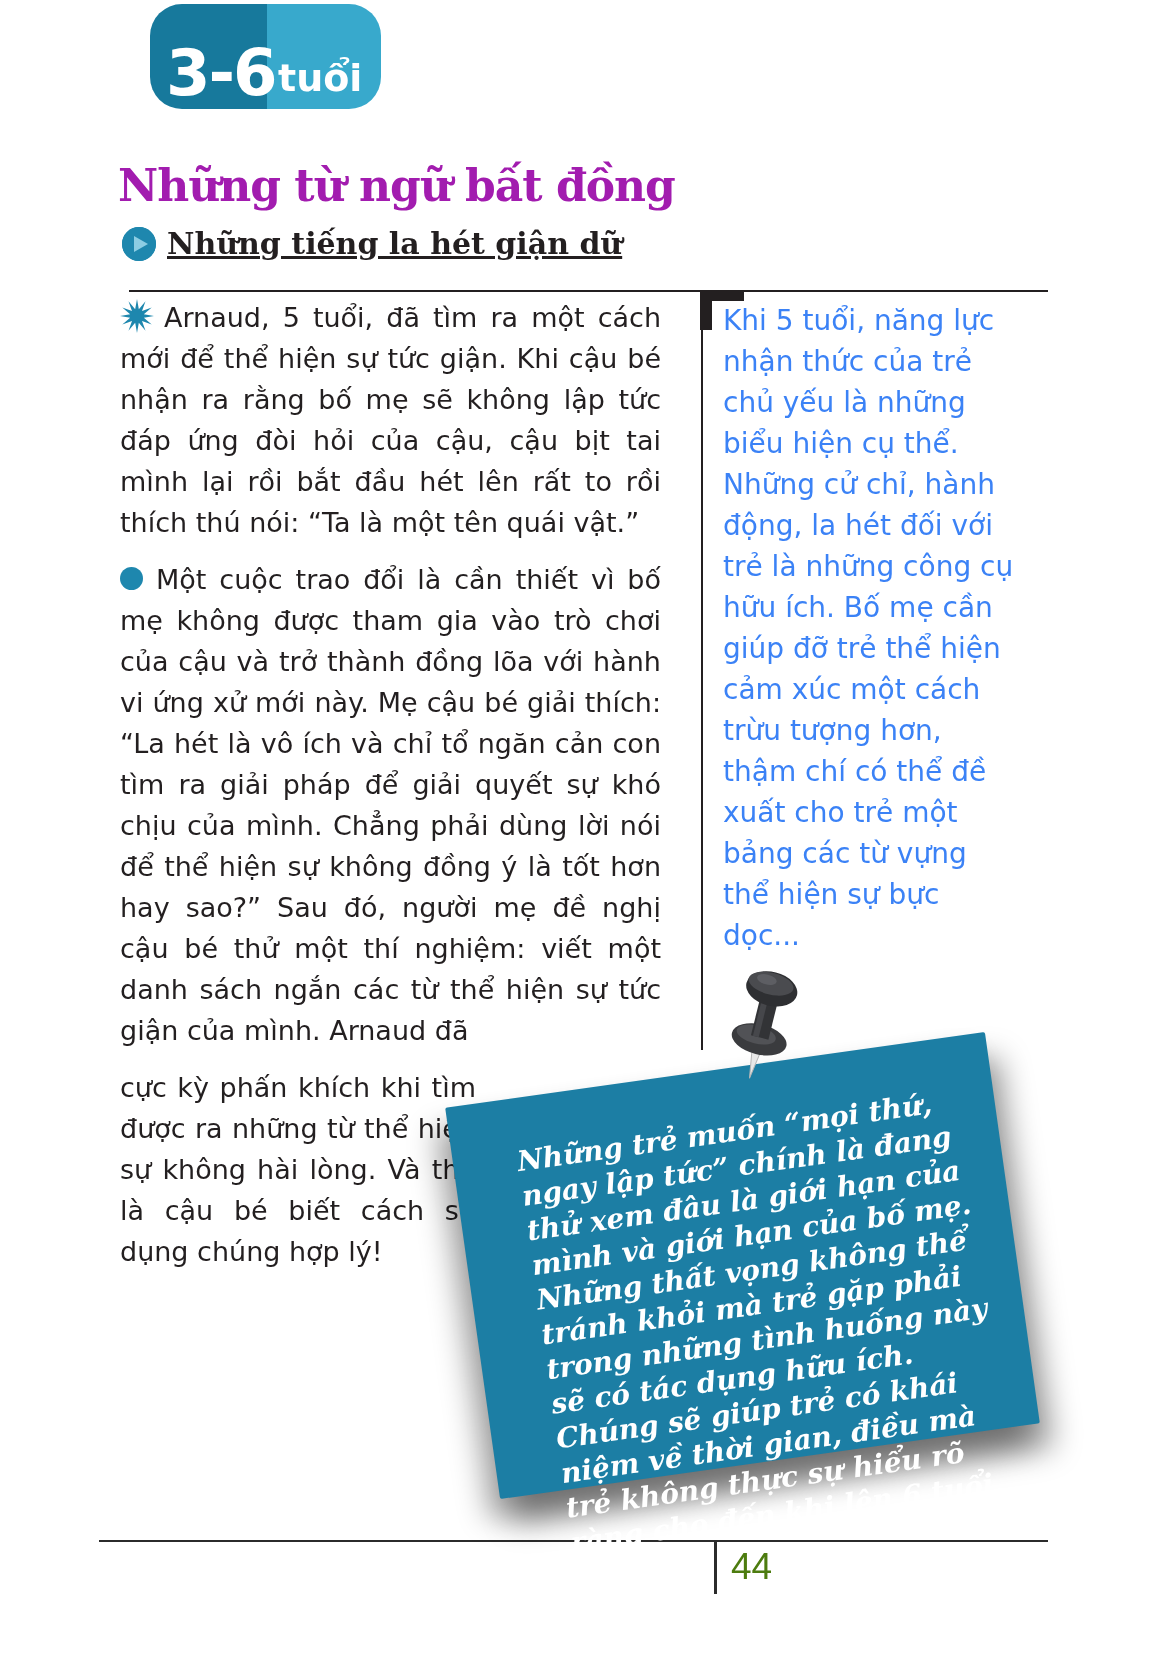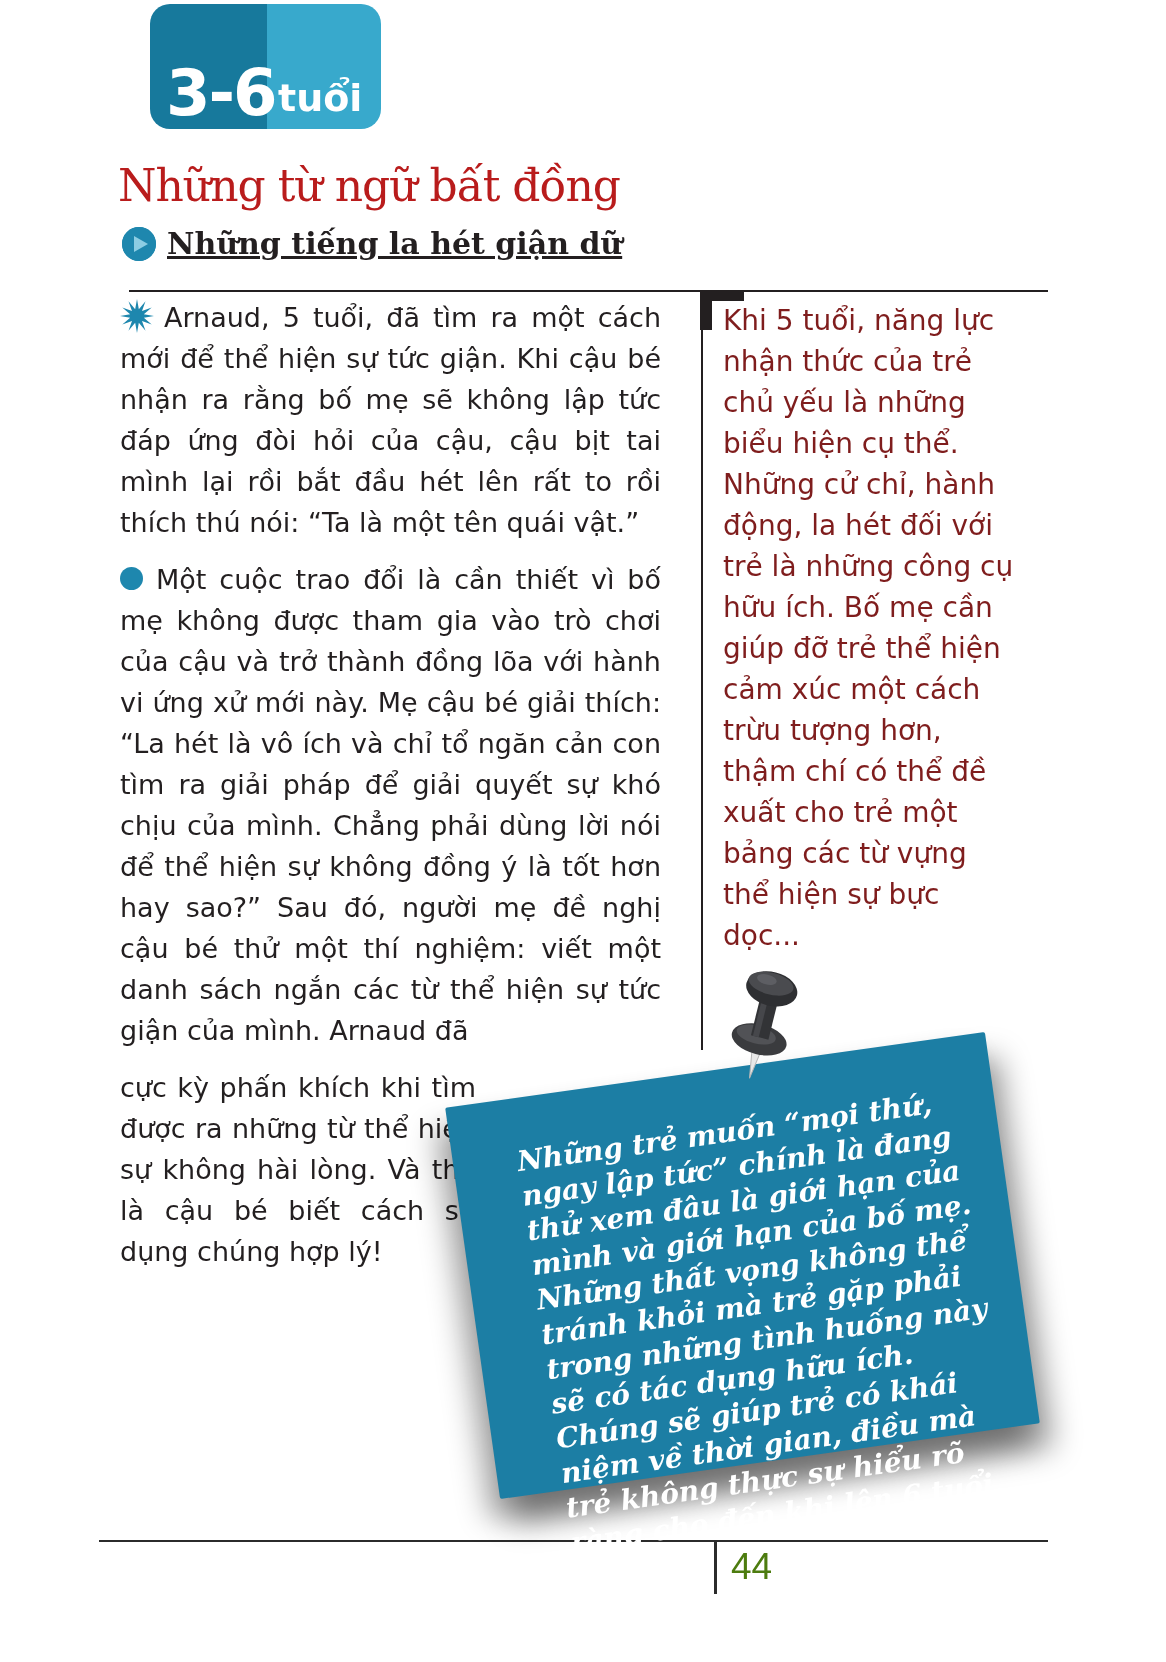--- a/index.html
+++ b/index.html
@@ -2,32 +2,32 @@
 <html><head>
 <meta charset="utf-8">
 <style>
   html,body{margin:0;padding:0;background:#e8e8e8;}
   .page{
     position:relative;width:1166px;height:1662px;background:#ffffff;
     margin:0 auto;overflow:hidden;
     font-family:"DejaVu Sans",sans-serif;color:#231f20;
   }
   
-  .badge{position:absolute;left:150px;top:4px;width:231px;height:125px;
-    border-radius:20px;overflow:hidden;}
+  .badge{position:absolute;left:150px;top:4px;width:231px;height:105px;
+    border-radius:32px;overflow:hidden;}
   .badge-left{position:absolute;left:0;top:0;width:117px;height:100%;background:#17799c;}
   .badge-right{position:absolute;left:117px;top:0;right:0;height:100%;background:#38a9cc;}
   .badge-range{position:absolute;left:16px;bottom:4px;color:#fff;font-weight:bold;
     font-size:64px;letter-spacing:-2px;line-height:1;}
   .badge-unit{position:absolute;left:128px;bottom:12px;color:#fff;font-weight:bold;
     font-size:38px;line-height:1;}
   
   .title{position:absolute;left:118px;top:160px;margin:0;
-    font-family:"DejaVu Serif",serif;font-weight:normal;font-size:44px;
-    letter-spacing:-1px;color:#b91c1c;white-space:nowrap;}
+    font-family:"DejaVu Serif",serif;font-weight:bold;font-size:44px;
+    letter-spacing:-1px;color:#a21caf;white-space:nowrap;}
   .subtitle-row{position:absolute;left:122px;top:226px;display:flex;align-items:center;text-decoration:underline;}
   .play-icon{width:34px;height:34px;border-radius:50%;background:#1e87ae;
     position:relative;flex:0 0 auto;margin-right:11px;}
   .play-icon svg{position:absolute;left:0;top:0;}
   .subtitle{font-family:"DejaVu Serif",serif;font-weight:bold;font-size:30px;
     color:#231f20;white-space:nowrap;}
   
   .top-rule{position:absolute;left:129px;top:290px;width:919px;height:2px;background:#231f20;}
   .corner-bracket{position:absolute;left:700px;top:290px;width:44px;height:40px;
     border-top:11px solid #231f20;border-left:12px solid #231f20;box-sizing:border-box;}
@@ -35,21 +35,21 @@
   
   .main-text{position:absolute;left:120px;top:297px;width:541px;}
   .main-text p{margin:0 0 16px 0;font-size:27px;line-height:41px;
     text-align:justify;color:#231f20;}
   .burst-icon{display:inline-block;width:34px;height:34px;vertical-align:-6px;margin-right:10px;}
   .bullet-icon{display:inline-block;width:23px;height:23px;border-radius:50%;
     background:#1e87ae;vertical-align:-1px;margin-right:13px;}
   .narrow{width:356px;}
   
   .sidebar{position:absolute;left:723px;top:300px;width:292px;}
-  .sidebar p{margin:0;font-size:28px;line-height:41px;color:#7f1d1d;text-align:left;}
+  .sidebar p{margin:0;font-size:28px;line-height:41px;color:#3b82f6;text-align:left;}
   
   .note{position:absolute;left:470px;top:1068px;width:545px;height:395px;
     background:#1c7ea4;border-radius:2px;transform:rotate(-8deg);
     box-shadow:10px 26px 30px rgba(0,0,0,.40), -16px 20px 28px rgba(0,0,0,.28);
     z-index:5;}
   .note-text{margin:0;padding:46px 36px 28px 64px;
     font-family:"DejaVu Serif",serif;font-style:italic;font-weight:bold;
     font-size:28px;line-height:35px;color:#ffffff;}
   .pushpin{position:absolute;left:718px;top:960px;z-index:7;}
   

